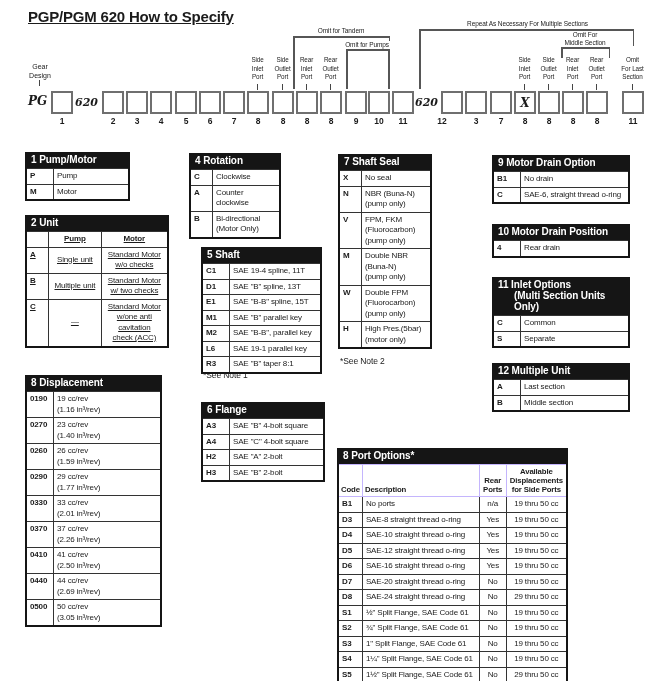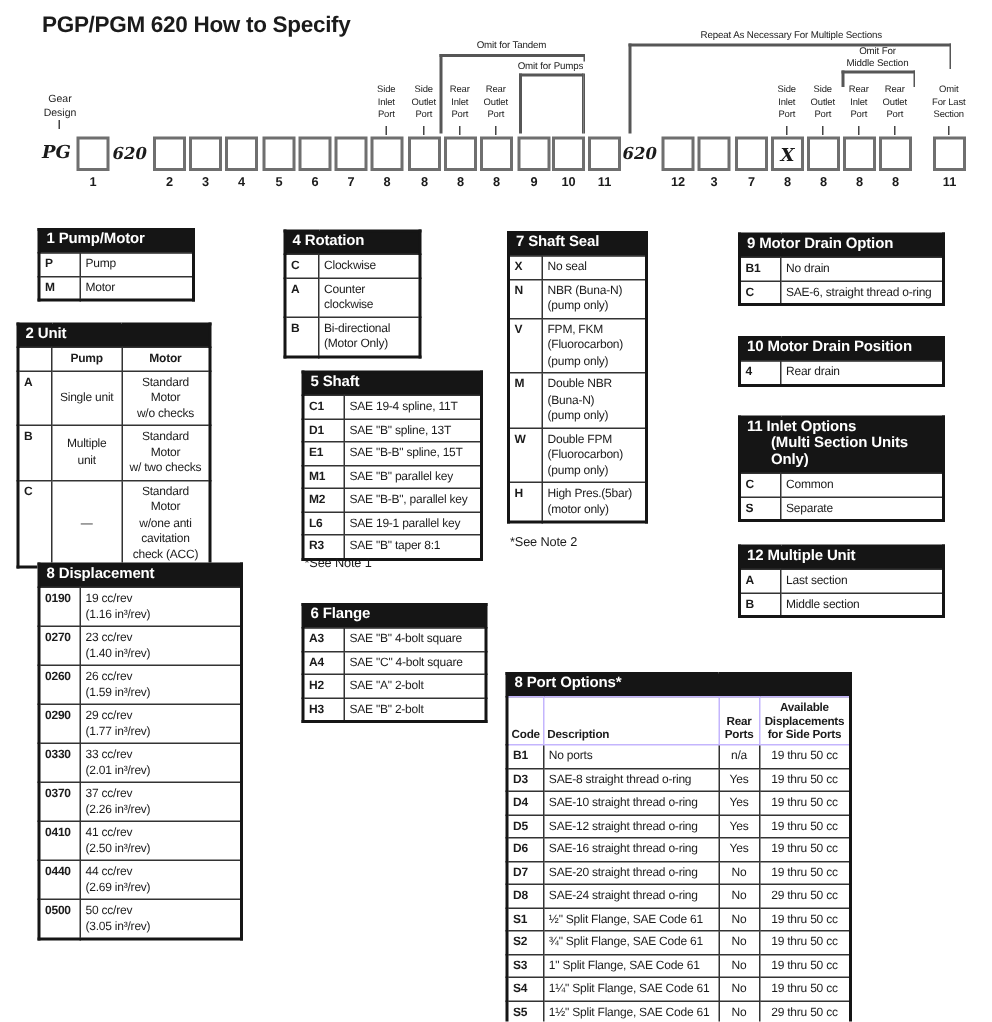--- a/index.html
+++ b/index.html
@@ -1,19 +1,19 @@
 <!DOCTYPE html>
 <html><head>
 <meta charset="utf-8">
 <style>
   html,body{margin:0;padding:0;}
   body{width:661px;height:681px;background:#ffffff;position:relative;
        font-family:"Liberation Sans", sans-serif;color:#1b1b1b;overflow:hidden;}
   .abs{position:absolute;}
-  .title{left:28px;top:8px;font-size:15px;font-weight:bold;letter-spacing:-0.2px;}
+  .title{left:28px;top:8px;font-size:15px;font-weight:bold;letter-spacing:-0.2px;text-decoration:underline;}
   
   .dbox{width:22px;height:23px;border:2px solid #6f6f6f;background:#fff;box-sizing:border-box;top:91px;
         display:flex;align-items:center;justify-content:center;}
   .dnum{top:116px;width:22px;text-align:center;font-size:8.5px;font-weight:bold;}
   .plabel{top:56px;width:36px;text-align:center;font-size:6.3px;line-height:8.6px;white-space:pre-line;letter-spacing:-0.1px;color:#222;}
   .tick{top:84px;width:1px;height:6px;background:#454545;}
   .hline{height:1.5px;background:#565656;}
   .vline{width:1.5px;background:#565656;}
   .blabel{font-size:6.5px;line-height:8px;text-align:center;white-space:pre-line;letter-spacing:-0.1px;color:#222;}
   .script{font-family:"DejaVu Serif", serif;font-style:italic;font-weight:bold;}
@@ -142,21 +142,21 @@
   <div class="abs dbox" style="left:465px;"></div>
   <div class="abs dbox" style="left:490px;"></div>
   <div class="abs dbox" style="left:514px;">
     <span class="script" style="font-size:12px;">X</span>
   </div>
   <div class="abs dbox" style="left:538px;"></div>
   <div class="abs dbox" style="left:562px;"></div>
   <div class="abs dbox" style="left:586px;"></div>
   <div class="abs dbox" style="left:622px;"></div>
 
-  <div class="abs dnum" style="left:441px;">12</div>
+  <div class="abs dnum" style="left:431px;">12</div>
   <div class="abs dnum" style="left:465px;">3</div>
   <div class="abs dnum" style="left:490px;">7</div>
   <div class="abs dnum" style="left:514px;">8</div>
   <div class="abs dnum" style="left:538px;">8</div>
   <div class="abs dnum" style="left:562px;">8</div>
   <div class="abs dnum" style="left:586px;">8</div>
   <div class="abs dnum" style="left:622px;">11</div>
 </div>
 
 <div class="sect" style="left:25px;top:152px;width:105px;">
@@ -172,21 +172,21 @@
           <td>Pump</td>
         </tr>
     <tr>
           <td class="codew">M</td>
           <td>Motor</td>
         </tr>
   </tbody>
     </table>
 </div>
 
-<div class="sect" style="left:11px;top:215px;width:130px;">
+<div class="sect" style="left:25px;top:215px;width:144px;text-decoration:underline;">
   <table>
       <thead>
         <tr>
           <th class="bar" colspan="3">2 Unit</th>
         </tr>
       </thead>
   <tbody>
     <tr>
       <td class="code"></td>
       <td class="colhead">Pump</td>

